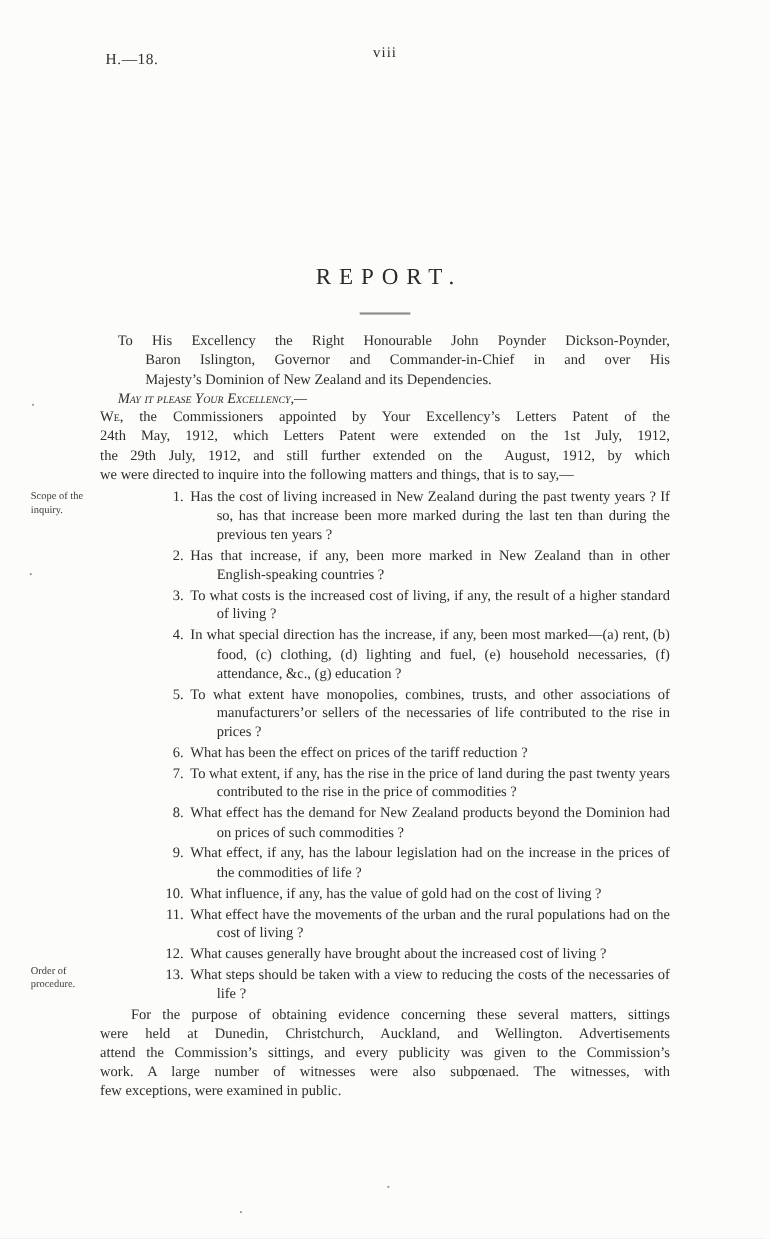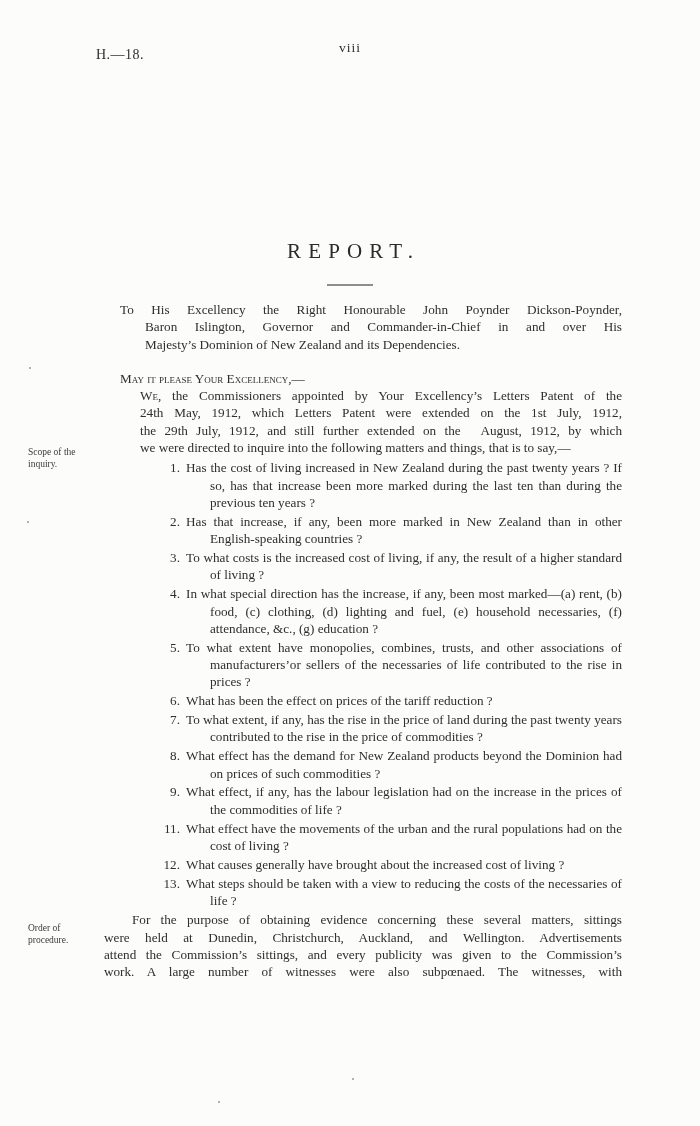--- a/index.html
+++ b/index.html
@@ -20,47 +20,47 @@
     text-align:center; font-size:21px;
     letter-spacing:0.34em; padding-left:0.34em;
     color:#2b2b29;
   }
   .title-rule {
     position:absolute; top:284px; left:50%; transform:translateX(-50%);
     width:46px; height:2px; background:#8d8d89;
   }
 
   .content {
-    position:absolute; left:104px; top:301px; width:518px;
+    position:absolute; left:91px; top:301px; width:518px;
     font-size:13.2px; line-height:17.3px;
   }
   .line { display:block; }
   .j { text-align:justify; text-align-last:justify; }
   .i16 { padding-left:16px; }
   .i41 { padding-left:41px; }
   .ind28 { text-indent:28px; }
   .sc { font-variant:small-caps; }
 
-  .salutation { margin-top:17px; padding-left:16px; font-variant:small-caps; }
-  .opening { margin-top:0;margin-left:36px; }
+  .salutation { margin-top:0; padding-left:16px; font-variant:small-caps;font-style:italic; }
+  .opening { margin-top:0; }
 
   .q-list { margin:3px 0 0 50px; padding:0; list-style:none; }
   .q-row { display:flex; margin-bottom:1.6px; }
   .q-num { flex:none; width:26px; text-align:right; }
   .q-text { flex:1; margin-left:6px; text-align:justify; padding-left:24px; text-indent:-24px; }
 
   .closing { margin-top:3px; }
   .procedure { margin-top:2px; }
 
   .margin-note {
     position:absolute; left:28px; width:68px;
     font-size:9.5px; line-height:11.5px; color:#3a3a38;
   }
   .mn-scope { top:447px; }
-  .mn-order { top:923px; }
+  .mn-order { top:878px; }
 
   .speck { position:absolute; background:#9a9a95; border-radius:50%; }
   .sp1 { left:29px; top:367px; width:2px; height:2px; }
   .sp2 { left:27px; top:521px; width:2px; height:2px; }
   .sp3 { left:352px; top:1078px; width:2px; height:2px; }
   .sp4 { left:218px; top:1101px; width:2px; height:2px; }
 </style>
 </head>
 <body>
 
@@ -123,39 +123,44 @@
         </li>
         <li class="q-row">
           <span class="q-num">8.</span>
           <span class="q-text">What effect has the demand for New Zealand products beyond the Dominion had on prices of such commodities ?</span>
         </li>
         <li class="q-row">
           <span class="q-num">9.</span>
           <span class="q-text">What effect, if any, has the labour legislation had on the increase in the prices of the commodities of life ?</span>
         </li>
         <li class="q-row">
+          <span class="q-num">10.</span>
+          <span class="q-text">What influence, if any, has the value of gold had on the cost of living ?</span>
+        </li>
+        <li class="q-row">
           <span class="q-num">11.</span>
           <span class="q-text">What effect have the movements of the urban and the rural populations had on the cost of living ?</span>
         </li>
         <li class="q-row">
           <span class="q-num">12.</span>
           <span class="q-text">What causes generally have brought about the increased cost of living ?</span>
         </li>
         <li class="q-row">
           <span class="q-num">13.</span>
           <span class="q-text">What steps should be taken with a view to reducing the costs of the necessaries of life ?</span>
         </li>
       </ol>
 
 
     <div class="procedure">
         <div class="line ind28 j">For the purpose of obtaining evidence concerning these several matters, sittings</div>
         <div class="line j">were held at Dunedin, Christchurch, Auckland, and Wellington. Advertisements</div>
         <div class="line j">attend the Commission’s sittings, and every publicity was given to the Commission’s</div>
         <div class="line j">work. A large number of witnesses were also subpœnaed. The witnesses, with</div>
+        <div class="line ">few exceptions, were examined in public.</div>
       </div>
 
   </div>
 
   <div class="speck sp1"></div>
   <div class="speck sp2"></div>
   <div class="speck sp3"></div>
   <div class="speck sp4"></div>
 
 </div>

